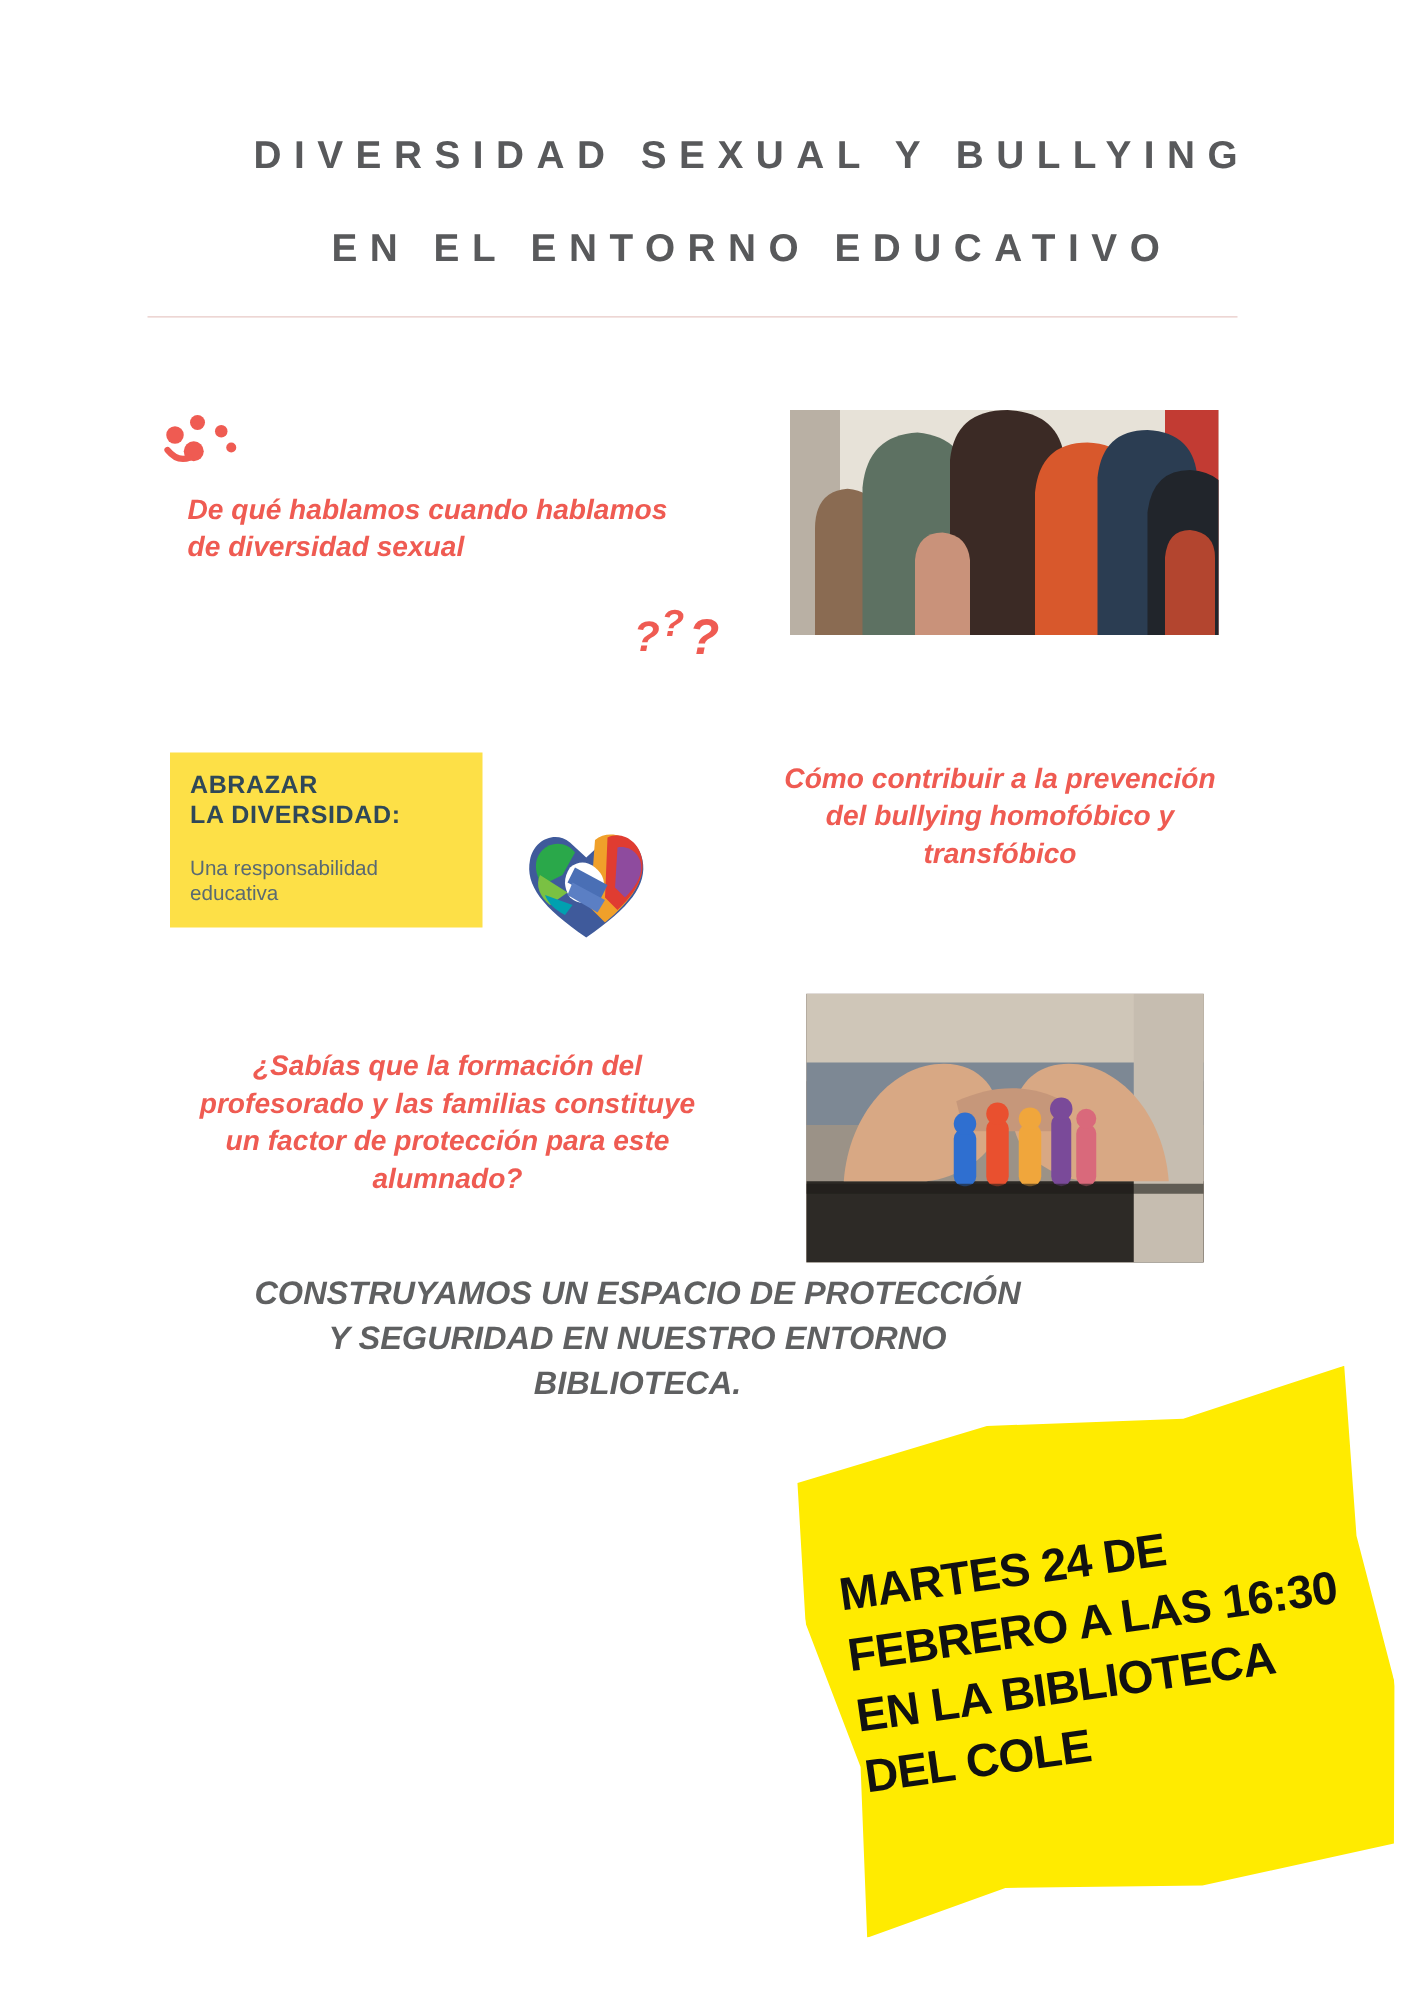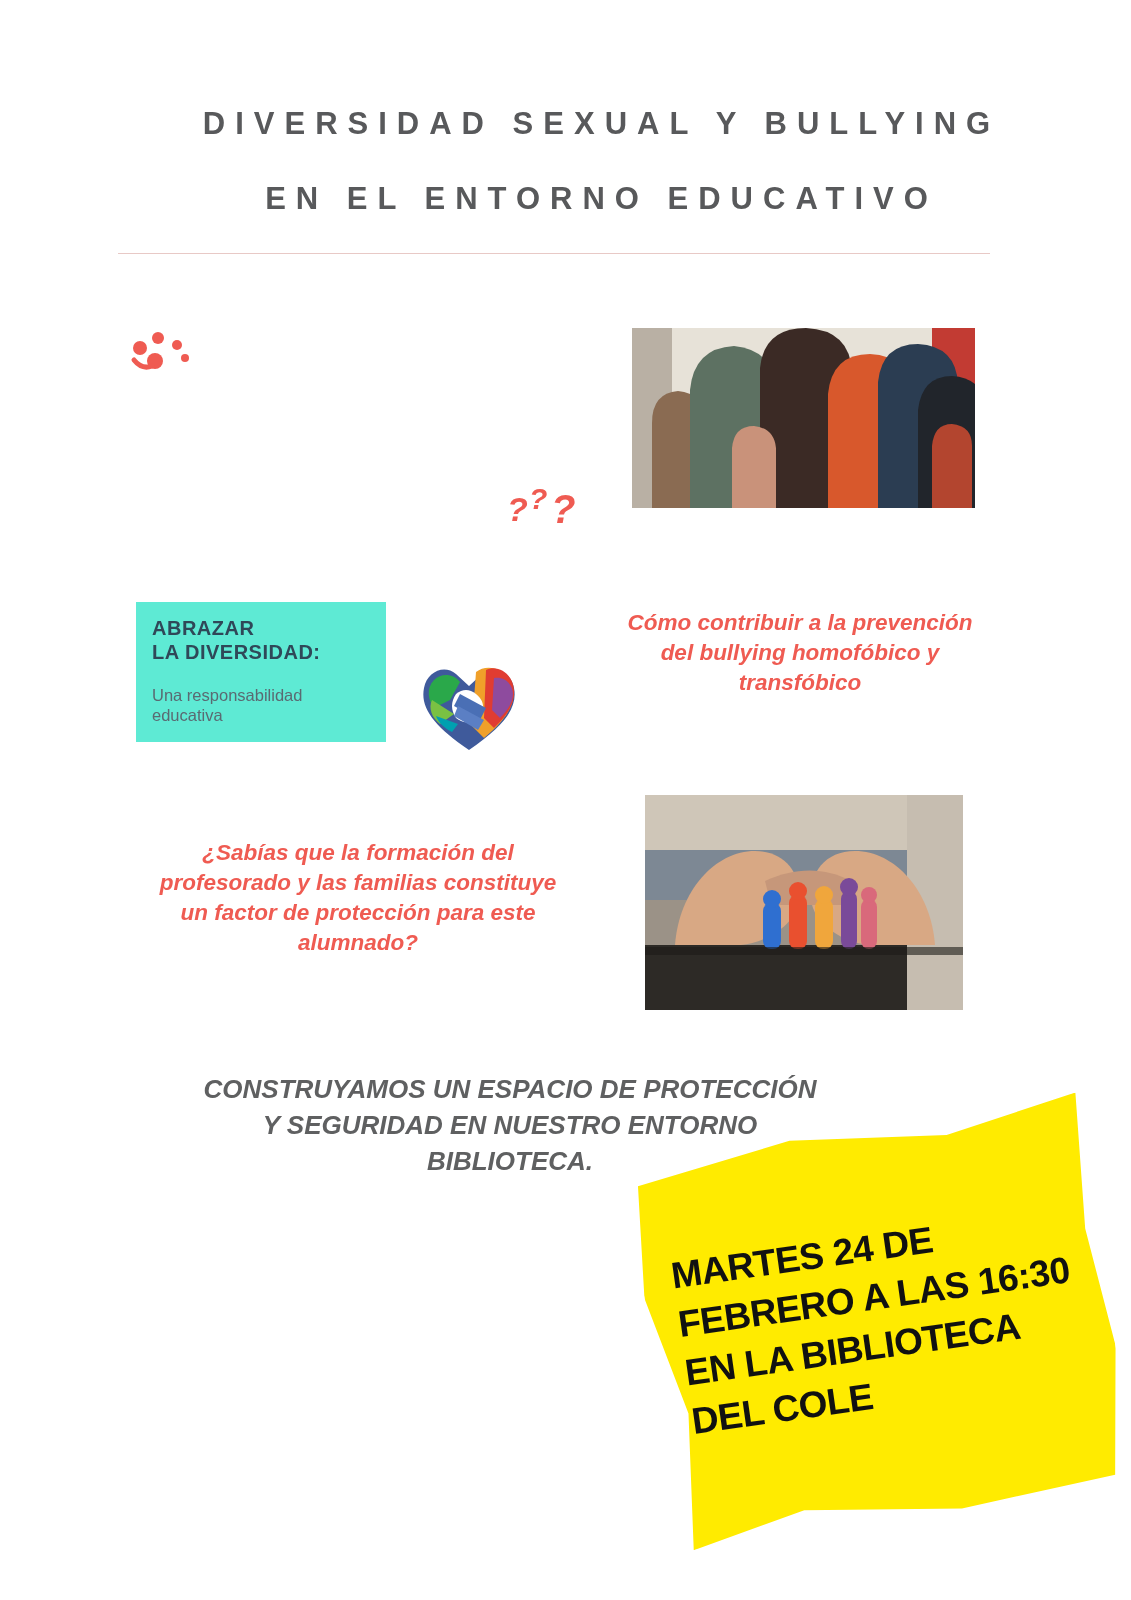--- a/index.html
+++ b/index.html
@@ -97,21 +97,21 @@
     background: #d9d5cd;
   }
 
   
   .abrazar-card {
     position: absolute;
     top: 602px;
     left: 136px;
     width: 250px;
     height: 140px;
-    background: #5eead4;
+    background: #fde047;
     padding: 14px 16px;
   }
   .abrazar-l1, .abrazar-l2 {
     font-family: "Liberation Sans", sans-serif;
     font-weight: bold;
     font-size: 20px;
     color: #2f4858;
     letter-spacing: 0.5px;
     line-height: 1.22;
   }
@@ -156,21 +156,21 @@
     left: 645px;
     width: 318px;
     height: 215px;
     overflow: hidden;
     background: #8a7f74;
   }
 
   
   .closing {
     position: absolute;
-    top: 1072px;
+    top: 1017px;
     left: 130px;
     width: 760px;
     text-align: center;
     color: #5f6061;
     font-family: "Liberation Sans", sans-serif;
     font-style: italic;
     font-weight: bold;
     font-size: 26px;
     line-height: 1.38;
   }
@@ -238,20 +238,21 @@
     <svg viewBox="0 0 80 50" width="80" height="50" aria-hidden="true">
       <circle cx="12" cy="18" r="7" fill="#ef5b52"></circle>
       <circle cx="30" cy="8" r="6" fill="#ef5b52"></circle>
       <circle cx="27" cy="31" r="8" fill="#ef5b52"></circle>
       <circle cx="49" cy="15" r="5" fill="#ef5b52"></circle>
       <circle cx="57" cy="28" r="4" fill="#ef5b52"></circle>
       <path d="M6 30 q8 10 18 6" stroke="#ef5b52" stroke-width="5" fill="none" stroke-linecap="round"></path>
     </svg>
   </div>
 
+  <div class="q-text s1-text">De qué hablamos cuando hablamos de diversidad sexual</div>
 
   <div class="qmarks-deco">
     <svg viewBox="0 0 90 55" width="90" height="55" aria-hidden="true">
       <text x="2" y="46" font-family="Liberation Sans, sans-serif" font-size="34" font-style="italic" font-weight="bold" fill="#ef5b52">?</text>
       <text x="24" y="34" font-family="Liberation Sans, sans-serif" font-size="30" font-style="italic" font-weight="bold" fill="#ef5b52">?</text>
       <text x="46" y="48" font-family="Liberation Sans, sans-serif" font-size="40" font-style="italic" font-weight="bold" fill="#ef5b52">?</text>
     </svg>
   </div>
 
   <div class="photo-silhouettes">

